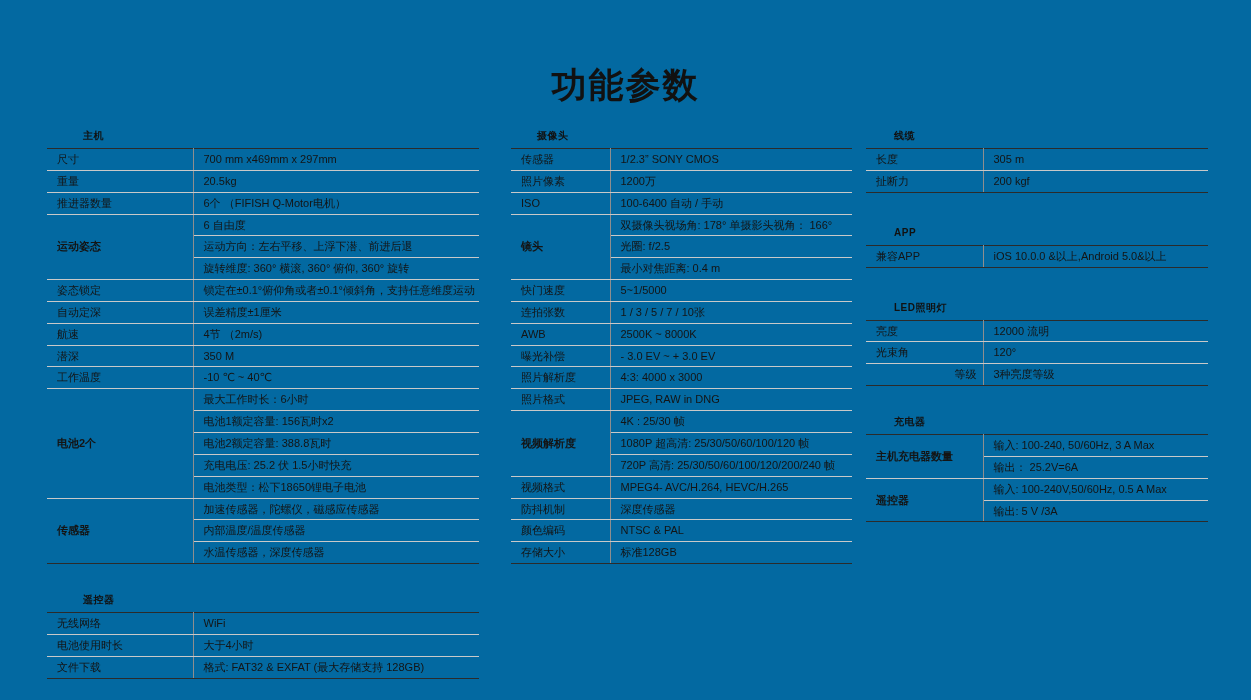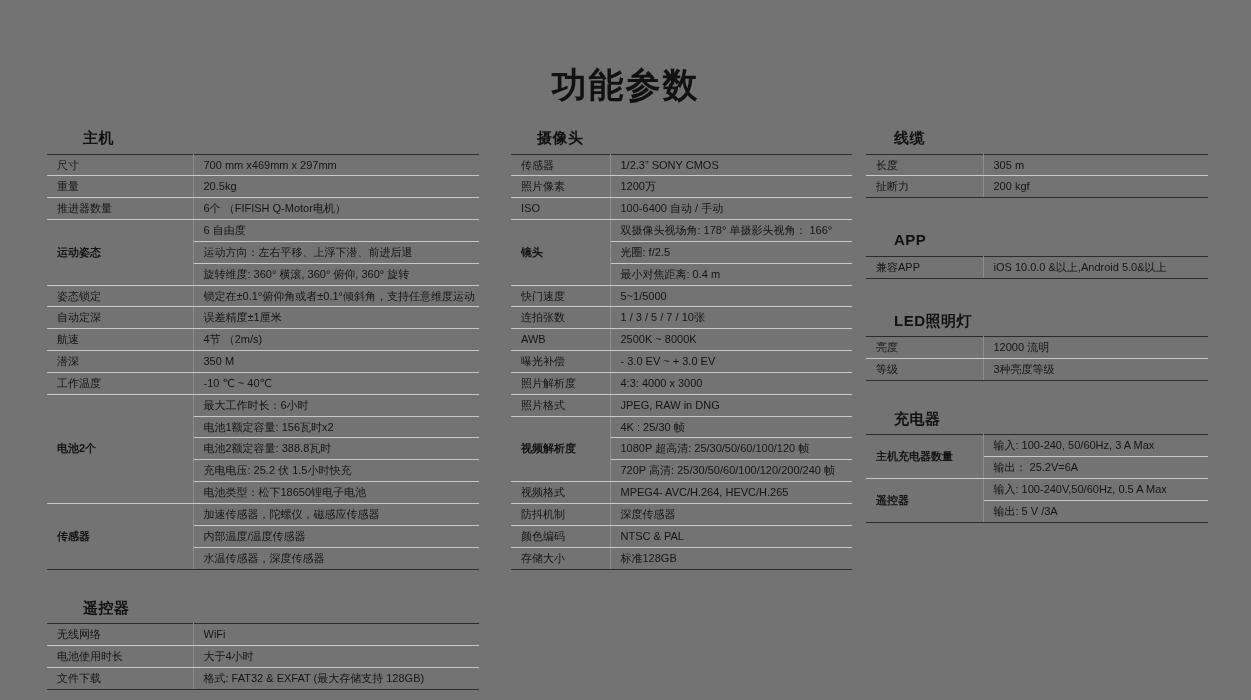--- a/index.html
+++ b/index.html
@@ -9,21 +9,21 @@
     width: 1251px; height: 700px;
     background: #ffffff;
     font-family: "Liberation Sans", "DejaVu Sans", sans-serif;
     color: #1b1b1b;
     overflow: hidden;
   }
   #page {
     position: relative;
     width: 1251px;
     height: 700px;
-    background: #737373;
+    background: #0369a1;
   }
 
   
   .page-title {
     position: absolute;
     left: 0; right: 0;
     top: 62px;
     text-align: center;
     font-size: 35px;
     font-weight: 700;
@@ -35,21 +35,21 @@
   .col { position: absolute; top: 130px; }
   .col-left   { left: 47px;  width: 432px; }
   .col-mid    { left: 511px; width: 341px; }
   .col-right  { left: 866px; width: 342px; }
 
   
   .section { margin-bottom: 0; }
   .section + .section { margin-top: 26px; }
 
   .section-title {
-    font-size: 15px;
+    font-size: 10px;
     font-weight: 700;
     color: #111;
     padding: 0 0 7px 36px;
     letter-spacing: 0.5px;
     line-height: 1.1;
   }
   .col-mid .section-title  { padding-left: 26px; }
   .col-right .section-title{ padding-left: 28px; }
 
   
@@ -314,22 +314,26 @@
     </div>
 
     <div class="section" style="margin-top:34px">
       <div class="section-title">LED照明灯</div>
       <table class="spec">
         <tbody>
             <tr class="first-row">
               <th class="k" rowspan="1">亮度</th>
               <td class="v">12000 流明</td>
             </tr>
-            <tr class="last-row">
-              <th class="k" rowspan="1" style="border-bottom: 1.6px solid rgb(43, 43, 43);">等级</th>
+            <tr>
+              <th class="k" rowspan="1">光束角</th>
+              <td class="v">120°</td>
+            </tr>
+            <tr class="last-row">
+              <th class="k" rowspan="1" style="border-bottom: 1.6px solid rgb(43, 43, 43); text-align: right;">等级</th>
               <td class="v">3种亮度等级</td>
             </tr>
           </tbody>
       </table>
     </div>
 
     <div class="section" style="margin-top:30px">
       <div class="section-title">充电器</div>
       <table class="spec">
         <tbody>

